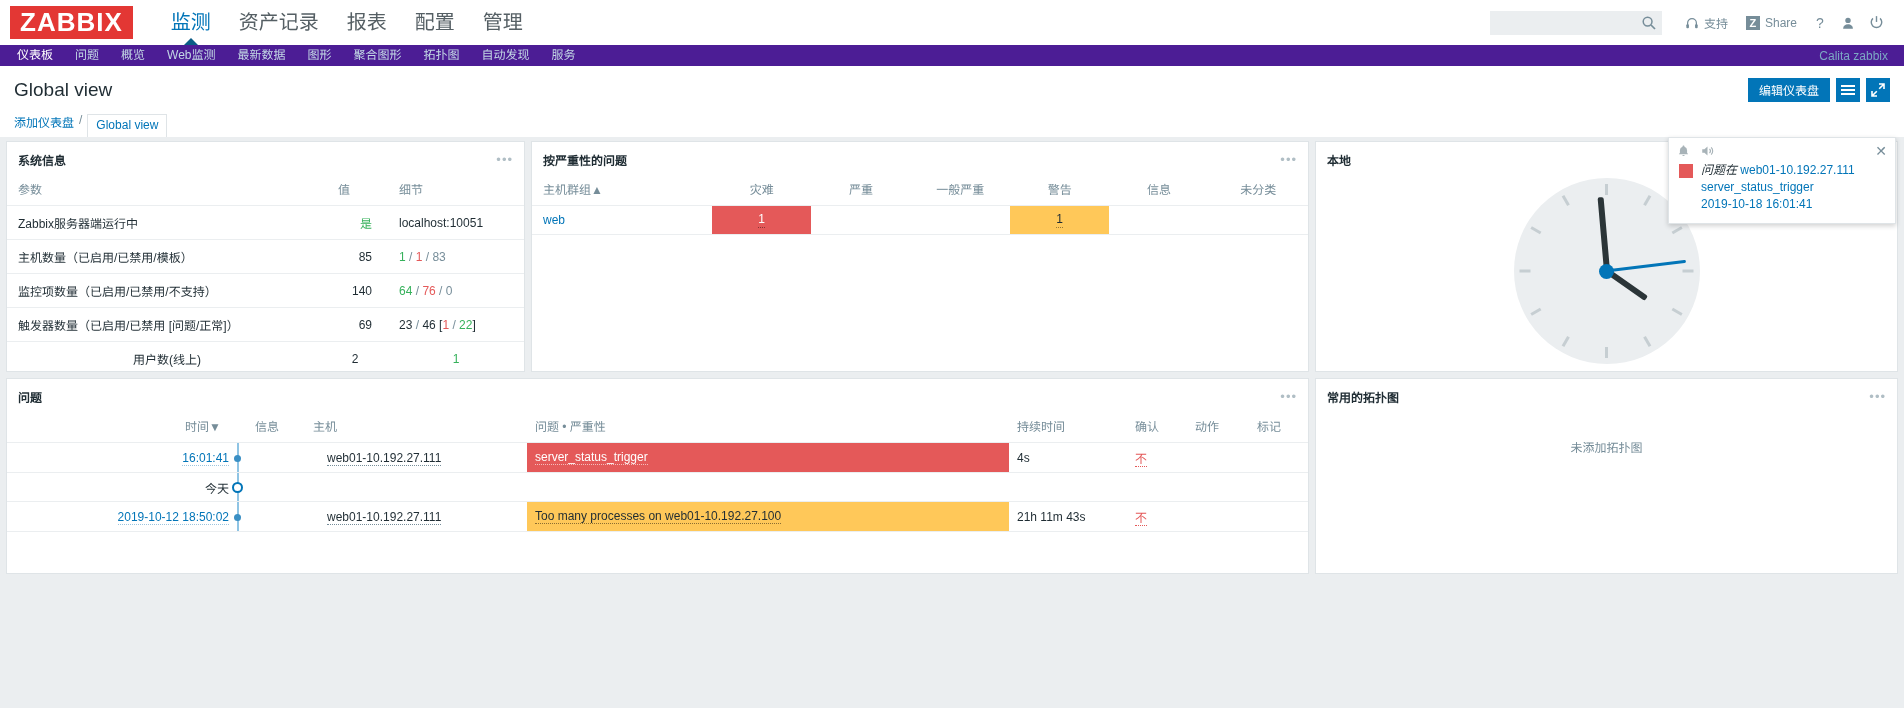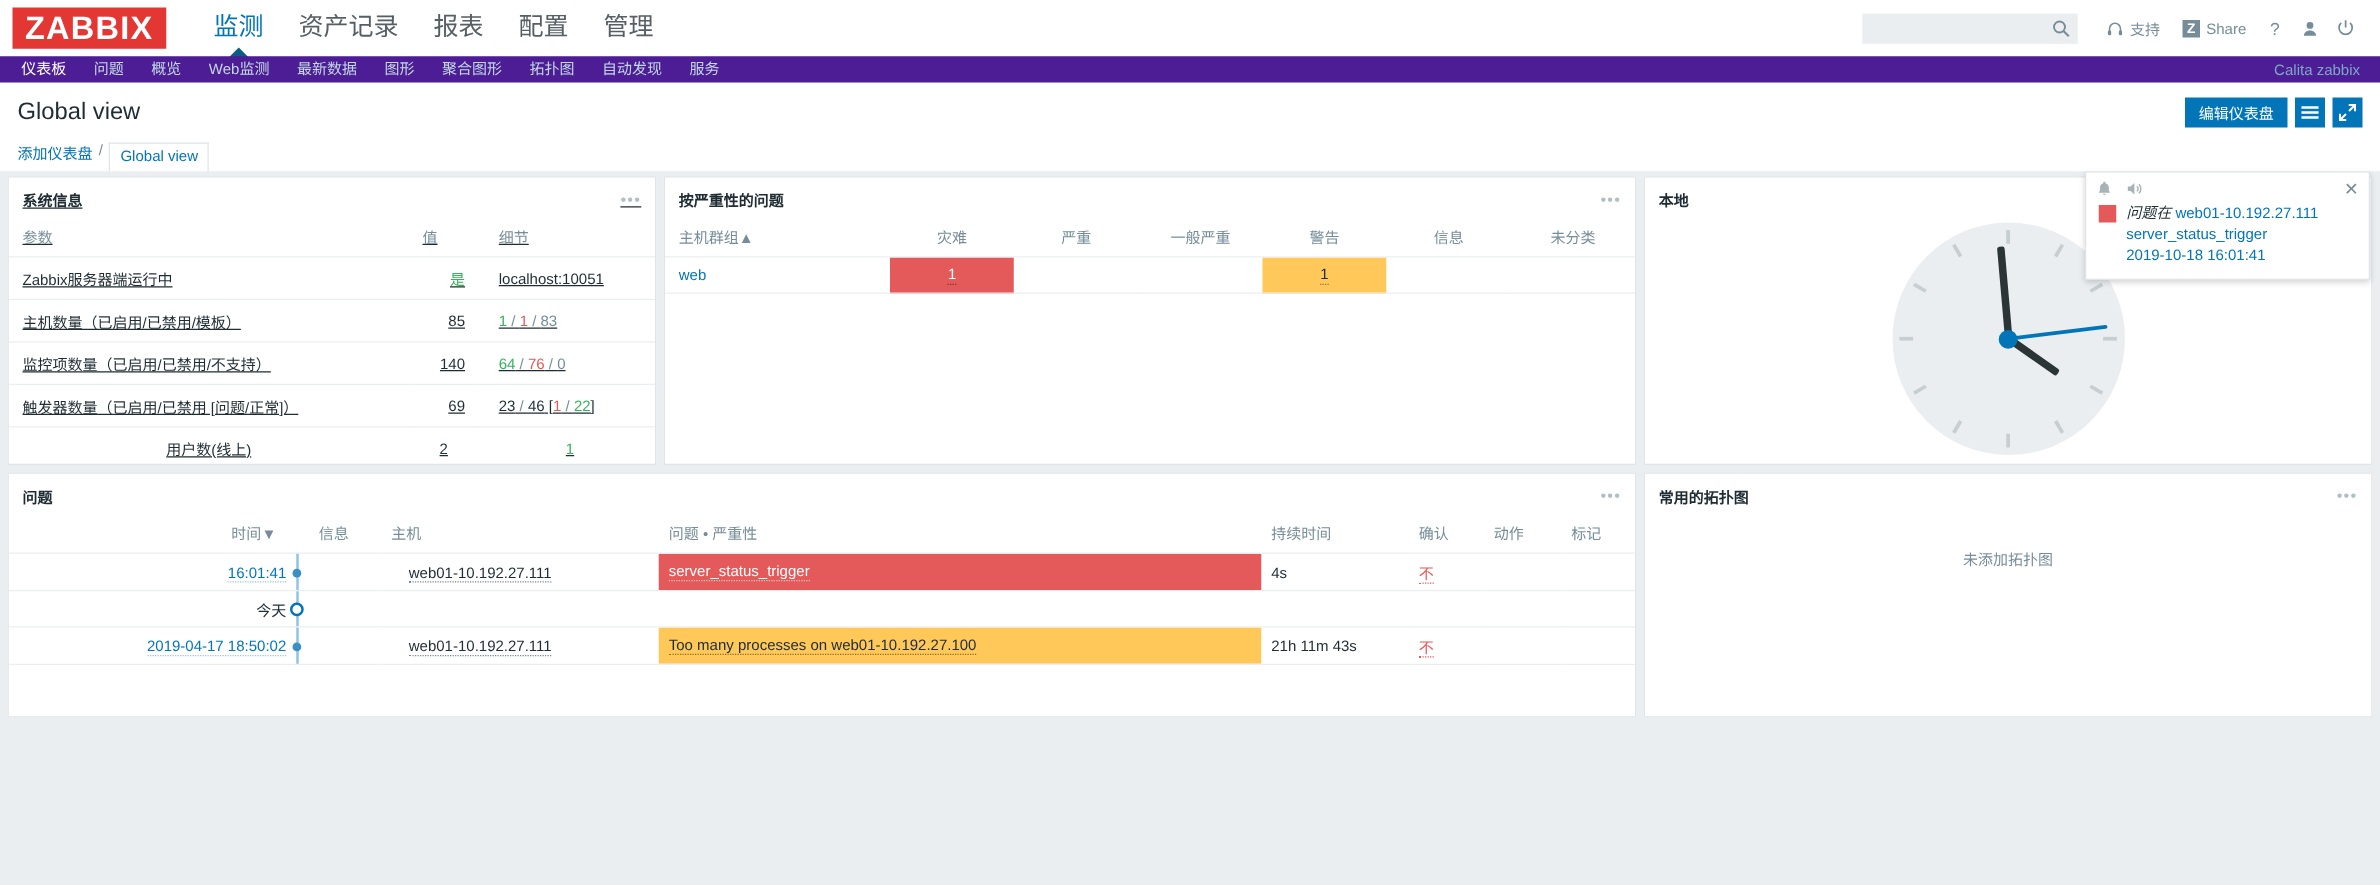--- a/index.html
+++ b/index.html
@@ -495,21 +495,21 @@
 <div class="breadcrumb">
   <a>添加仪表盘</a>
   <span class="sep">/</span>
   <span class="current">Global view</span>
 </div>
 
 <div class="dashboard">
 
   <div class="row1">
 
-    <div class="widget" style="width:519px;text-decoration:underline;">
+    <div class="widget" style="width:519px;">
       <div class="widget-head">
         <span class="widget-title">系统信息</span>
         <span class="widget-dots">•••</span>
       </div>
       <div class="widget-body">
         <table class="wtbl">
           <thead>
             <tr>
               <th style="width:320px">参数</th>
               <th class="num" style="width:56px">值</th>
@@ -663,21 +663,21 @@
                 </td>
                 <td class="pad"></td>
                 <td class="pad" style="padding-left: 22px;"></td>
                 <td style="padding: 0px;"></td>
                 <td class="pad"></td>
                 <td class="pad"></td>
                 <td class="pad"></td>
                 <td class="pad"></td>
               </tr>
               <tr>
-                <td class="time-cell"><span class="tlink">2019-04-17 18:50:02</span></td>
+                <td class="time-cell"><span class="tlink">2019-10-12 18:50:02</span></td>
                 <td class="axis-cell">
                   <span class="axis-line"></span>
                   <span class="axis-dot"></span>
                 </td>
                 <td class="pad"></td>
                 <td class="pad" style="padding-left: 22px;"><span class="host-link">web01-10.192.27.111</span></td>
                 <td style="padding: 0px;">
                   <div class="prob-name bg-warning"><span>Too many processes on web01-10.192.27.100</span></div>
                 </td>
                 <td class="pad">21h 11m 43s</td>

